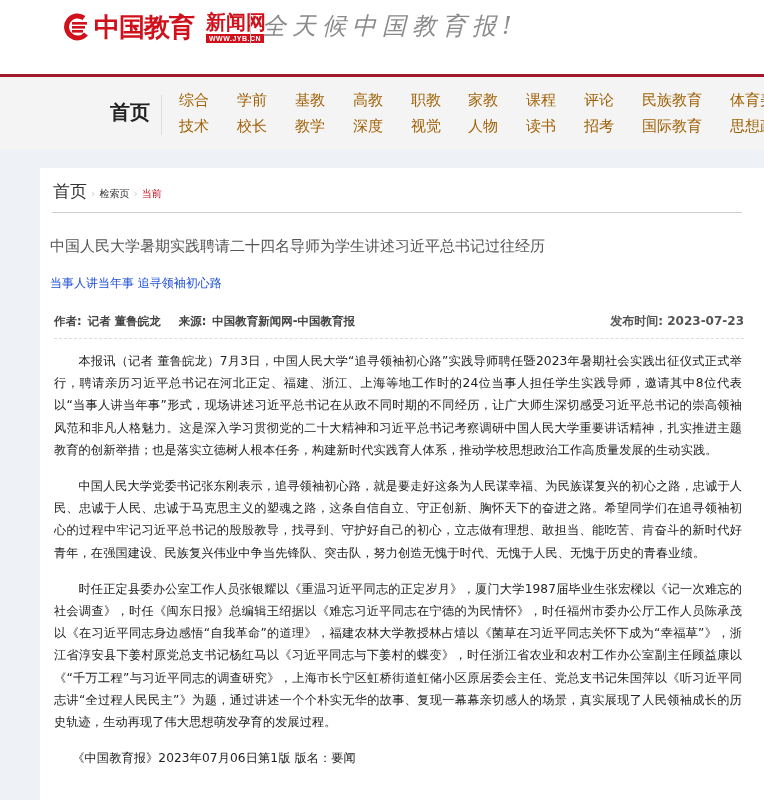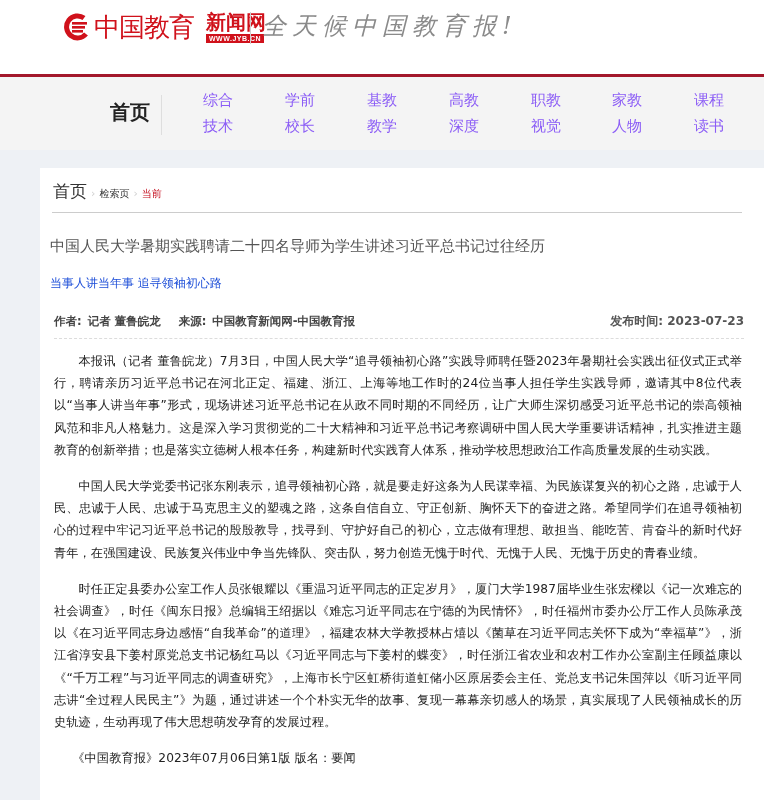--- a/index.html
+++ b/index.html
@@ -18,21 +18,21 @@
     }
     .logo {
       position: absolute; left: 62px; top: 9px; height: 36px;
       display: flex; align-items: center;
     }
     .logo-mark {
       width: 28px; height: 28px; position: relative; margin-right: 4px;
     }
     .logo-cn {
       font-family: "DejaVu Serif", "Liberation Serif", serif;
-      color: #d0111b; font-size: 26px; font-weight: normal; letter-spacing: -1px;
+      color: #d0111b; font-size: 26px; font-weight: bold; letter-spacing: -1px;
       line-height: 30px;
     }
     .logo-block {
       display: flex; flex-direction: column; align-items: flex-start; margin-left: 12px;
     }
     .logo-news {
       font-family: "DejaVu Serif", "Liberation Serif", serif;
       color: #d0111b; font-size: 20px; font-weight: bold; line-height: 22px; letter-spacing: 0px;
     }
     .logo-url {
@@ -61,22 +61,22 @@
       font-size: 20px; font-weight: bold; color: #222; line-height: 30px;
     }
     .nav-sep {
       position: absolute; left: 161px; top: 18px; width: 1px; height: 40px; background: #dedede;
     }
     .nav-grid {
       position: absolute; left: 179px; top: 10px;
     }
     .nav-row { display: flex; height: 26px; align-items: center; }
     .nav-item {
-      font-size: 15px; color: #8b5cf6; line-height: 26px; white-space: nowrap;
-      text-decoration: none; cursor: pointer; margin-left: 24px;
+      font-size: 15px; color: #a16207; line-height: 26px; white-space: nowrap;
+      text-decoration: none; cursor: pointer;
     }
 
     
     .card {
       position: absolute; left: 40px; top: 168px; width: 724px; height: 632px;
       background: #ffffff;
     }
     .breadcrumb {
       position: absolute; left: 13px; top: 10px; height: 26px;
       display: flex; align-items: baseline;

